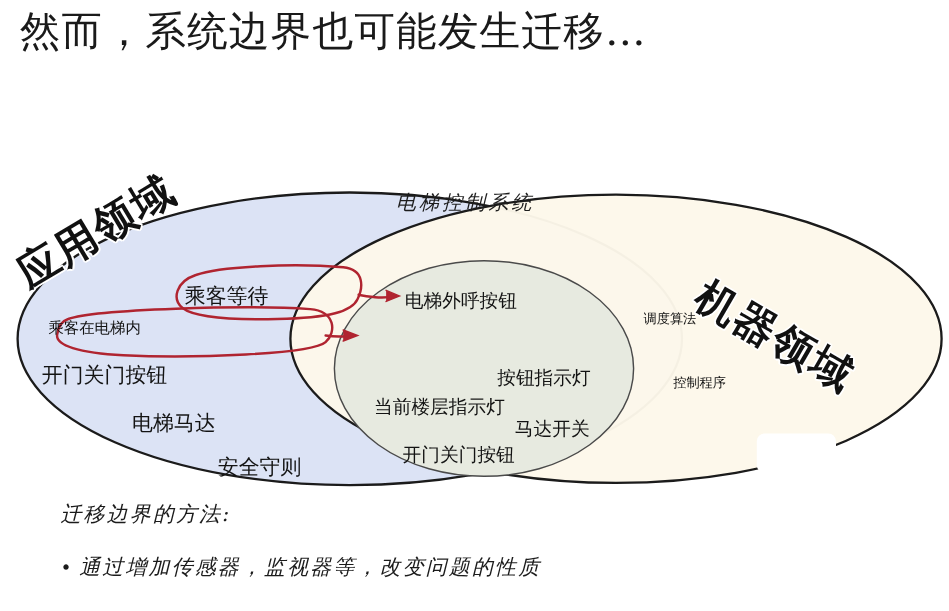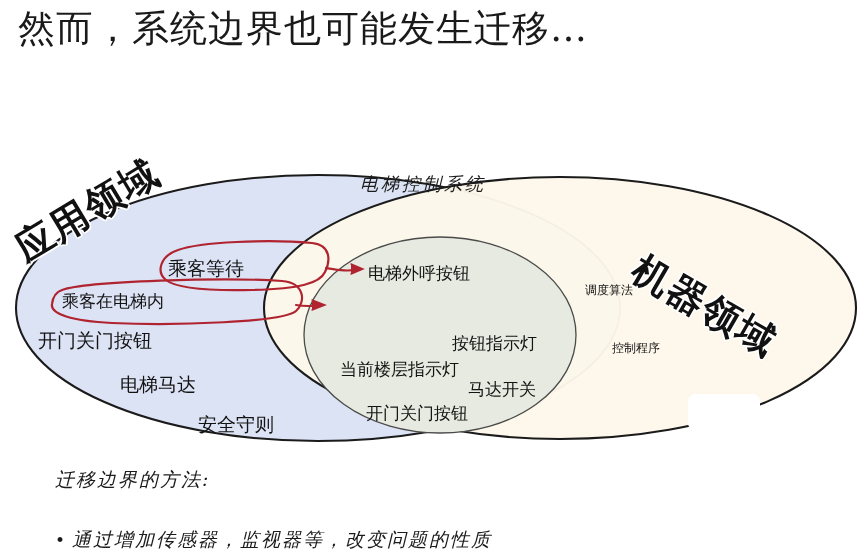--- a/index.html
+++ b/index.html
@@ -91,21 +91,21 @@
     font-weight: normal;
     color: #131313;
     white-space: nowrap;
   }
   .left-item   { font-size: 19px; }
   .mid-item    { font-size: 17px; }
   .right-item  { font-size: 12px; }
 
   
   #item-wait        { left: 168px; top: 106px; font-size: 19px; }
-  #item-inside      { left: 62px;  top: 140px; font-size: 17px; }
+  #item-inside      { left: 44px;  top: 140px; font-size: 14px; }
   #item-goto        { left: 38px;  top: 178px; }
   #item-motor       { left: 120px; top: 222px; }
   #item-safety      { left: 198px; top: 262px; }
 
   
   #item-outcall     { left: 368px; top: 112px; }
   #item-incall      { left: 328px; top: 148px; }
   #item-btnlamp     { left: 452px; top: 182px; }
   #item-floorlamp   { left: 316px; top: 208px; margin-left: 24px; }
   #item-motorswitch { left: 468px; top: 228px; }
@@ -131,21 +131,20 @@
     position: absolute;
     left: 55px;
     top: 455px;
     width: 790px;
   }
   .note-line {
     font-family: "DejaVu Serif", "Liberation Serif", serif;
     font-style: italic;
     color: #1b1b1b;
     white-space: nowrap;
-    margin-top: 12px;
   }
   #note-heading {
     font-size: 19px;
     letter-spacing: 2px;
   }
   #note-bullet-row {
     margin-top: 22px;
     display: flex;
     align-items: baseline;
     gap: 7px;

